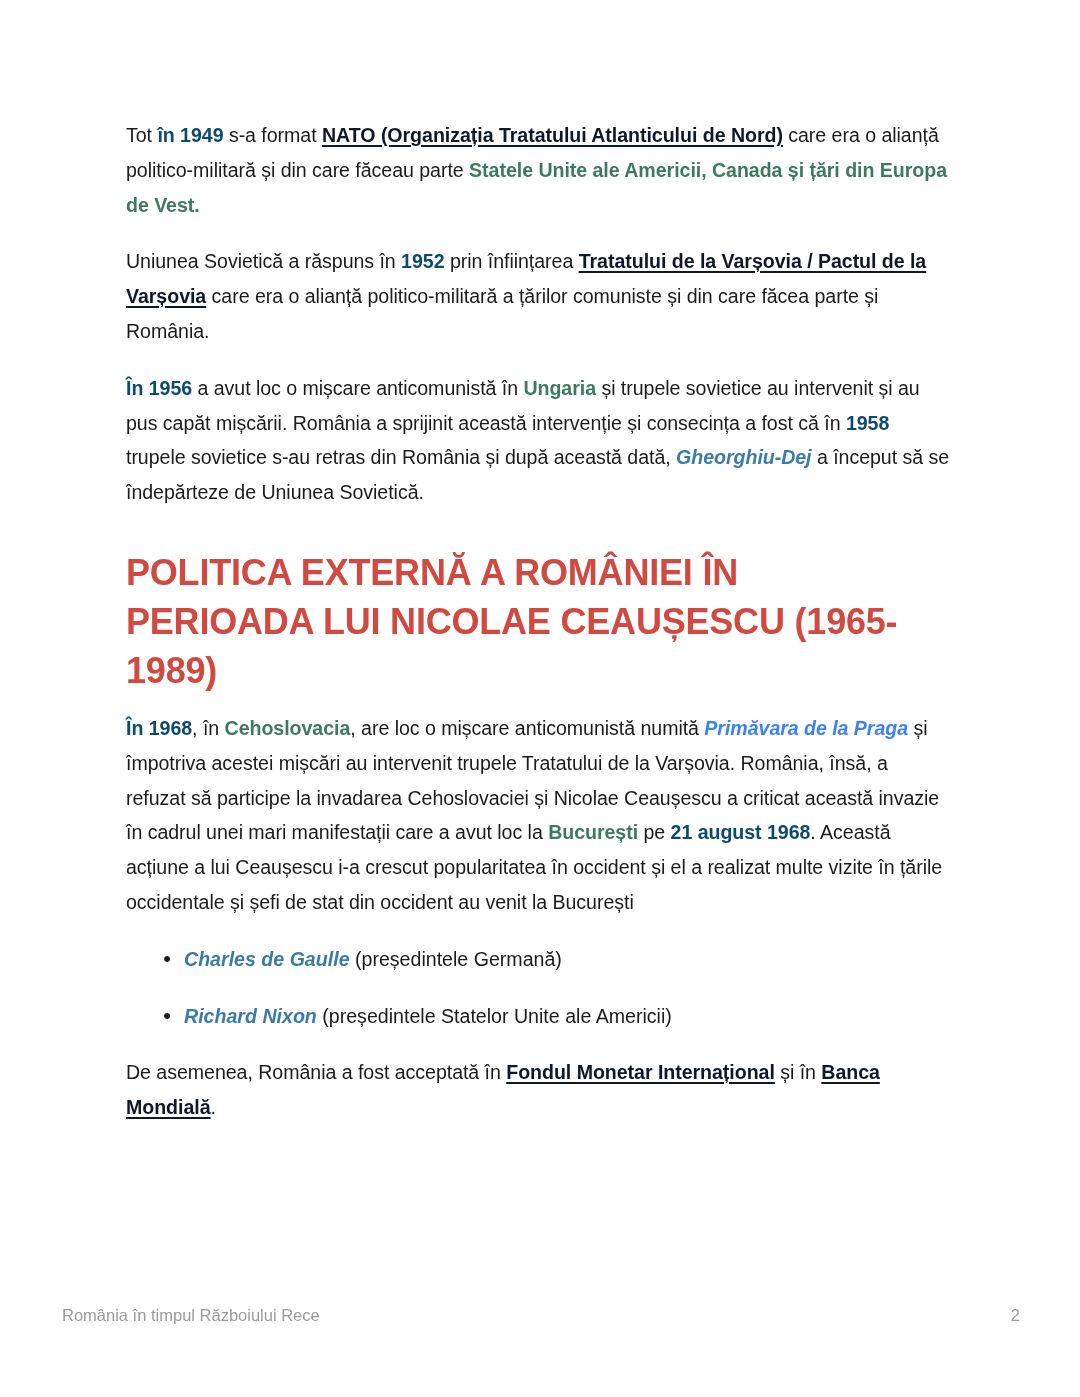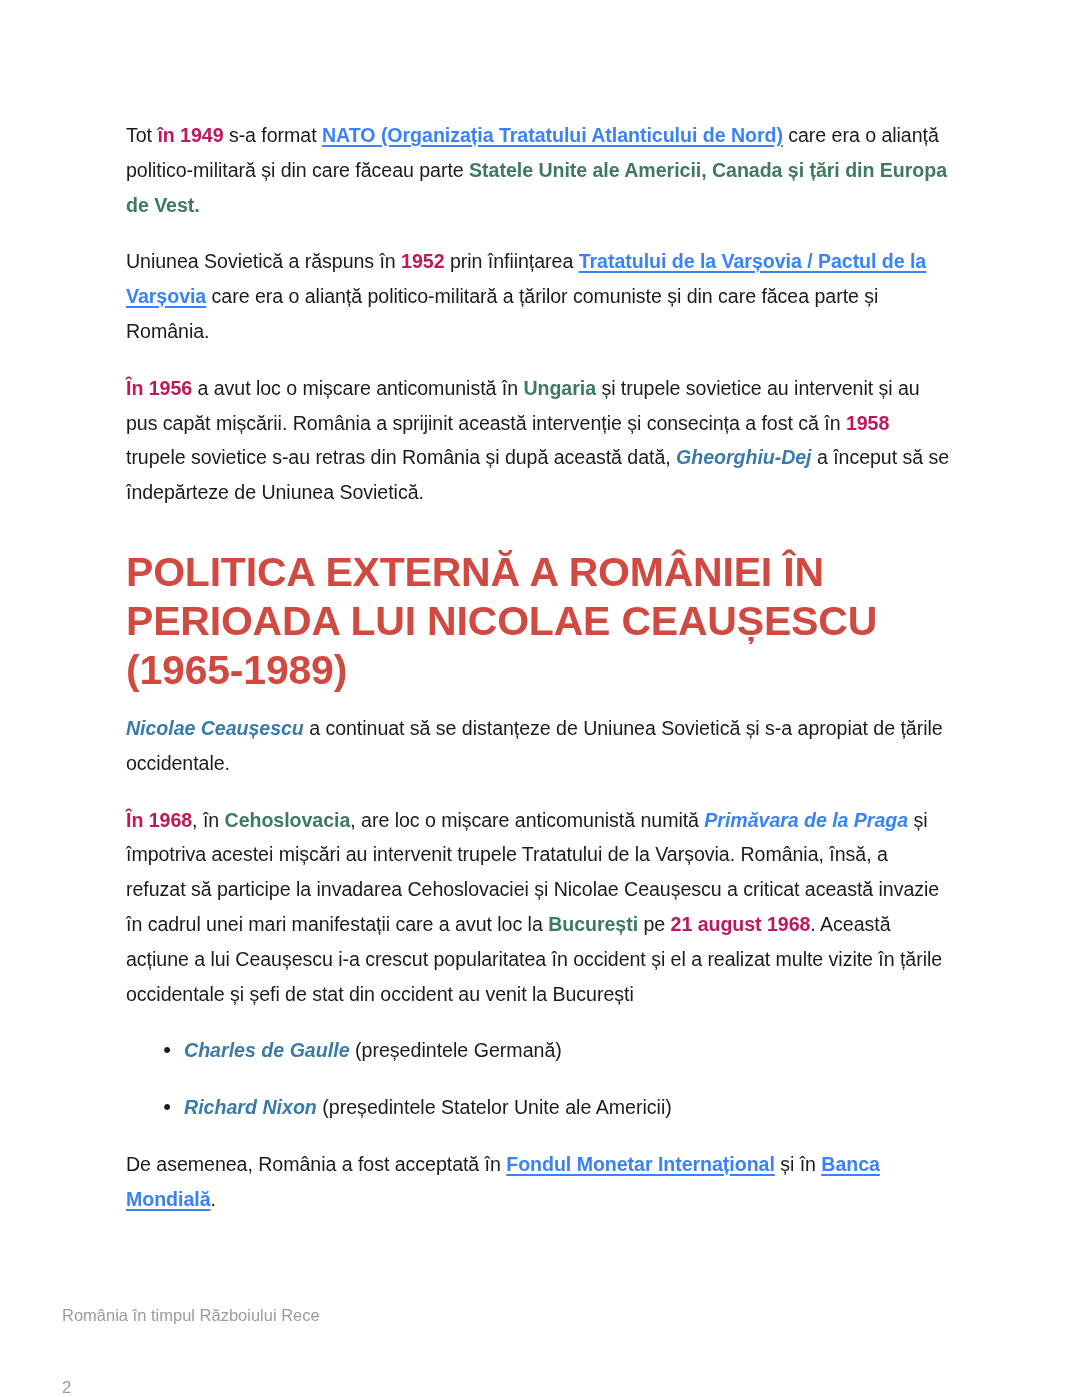--- a/index.html
+++ b/index.html
@@ -35,48 +35,48 @@
     margin: 0 0 22px 0;
     font-size: 19.6px;
     line-height: 34.8px;
     letter-spacing: -0.05px;
     color: #1b1b1b;
     text-align: left;
   }
 
   
   .year {
-    color: #be185d;
+    color: #0c4a6e;
     font-weight: 700;
   }
   .place {
     color: #3e7a5f;
     font-weight: 700;
   }
   .person {
     color: #3a7ba8;
     font-weight: 700;
     font-style: italic;
   }
   .term {
     font-weight: 700;
-    color: #3b82f6;
+    color: #0f172a;
     text-decoration: underline;
     text-underline-offset: 3px;
     text-decoration-thickness: 2px;
   }
   .emph {
     font-weight: 700;
     font-style: italic;
     color: #3b82f6;
   }
 
   h2.section-heading {
     margin: 38px 0 16px 0;
-    font-size: 41px;
+    font-size: 36px;
     line-height: 49px;
     font-weight: 700;
     color: #d04a42;
     letter-spacing: -0.2px;
     width: 790px;
   }
 
   ul.people-list {
     margin: 0 0 22px 0;
     padding: 0 0 0 36px;
@@ -109,41 +109,39 @@
     width: 1080px;
     height: 92px;
     box-sizing: border-box;
     padding: 0 60px 0 62px;
     display: flex;
     align-items: flex-start;
     justify-content: space-between;
     font-size: 16.5px;
     line-height: 20px;
     color: #9b9b9b;
-    flex-direction: column;
   }
   .footer .f-title { white-space: nowrap; }
   .footer .f-page  { color: #9b9b9b; }
 </style>
 </head>
 <body>
 
 <div class="page">
   <div class="doc-body">
 
     <p class="para"><span>Tot </span><span class="year">în 1949</span><span> s-a format </span><span class="term">NATO (Organizația Tratatului Atlanticului de Nord)</span><span> care era o alianță politico-militară și din care făceau parte </span><span class="place">Statele Unite ale Americii, Canada și țări din Europa de Vest.</span></p>
 
     <p class="para"><span>Uniunea Sovietică a răspuns în </span><span class="year">1952</span><span> prin înființarea </span><span class="term">Tratatului de la Varșovia / Pactul de la Varșovia</span><span> care era o alianță politico-militară a țărilor comuniste și din care făcea parte și România.</span></p>
 
     <p class="para"><span class="year">În 1956</span><span> a avut loc o mișcare anticomunistă în </span><span class="place">Ungaria</span><span> și trupele sovietice au intervenit și au pus capăt mișcării. România a sprijinit această intervenție și consecința a fost că în </span><span class="year">1958</span><span> trupele sovietice s-au retras din România și după această dată, </span><span class="person">Gheorghiu-Dej</span><span> a început să se îndepărteze de Uniunea Sovietică.</span></p>
 
 
     <h2 class="section-heading">POLITICA EXTERNĂ A ROMÂNIEI ÎN PERIOADA LUI NICOLAE CEAUȘESCU (1965-1989)</h2>
 
-    <p class="para"><span class="person">Nicolae Ceaușescu</span><span> a continuat să se distanțeze de Uniunea Sovietică și s-a apropiat de țările occidentale.</span></p>
 
 
     <p class="para"><span class="year">În 1968</span><span>, în </span><span class="place">Cehoslovacia</span><span>, are loc o mișcare anticomunistă numită </span><span class="emph">Primăvara de la Praga</span><span> și împotriva acestei mișcări au intervenit trupele Tratatului de la Varșovia. România, însă, a refuzat să participe la invadarea Cehoslovaciei și Nicolae Ceaușescu a criticat această invazie în cadrul unei mari manifestații care a avut loc la </span><span class="place">București</span><span> pe </span><span class="year">21 august 1968</span><span>. Această acțiune a lui Ceaușescu i-a crescut popularitatea în occident și el a realizat multe vizite în țările occidentale și șefi de stat din occident au venit la București</span></p>
 
     <ul class="people-list">
       <li><span class="bullet">•</span><span class="person">Charles de Gaulle</span><span> (președintele Germană)</span></li>
       <li><span class="bullet">•</span><span class="person">Richard Nixon</span><span> (președintele Statelor Unite ale Americii)</span></li>
     </ul>
 
     <p class="para"><span>De asemenea, România a fost acceptată în </span><span class="term">Fondul Monetar Internațional</span><span> și în </span><span class="term">Banca Mondială</span><span>.</span></p>

